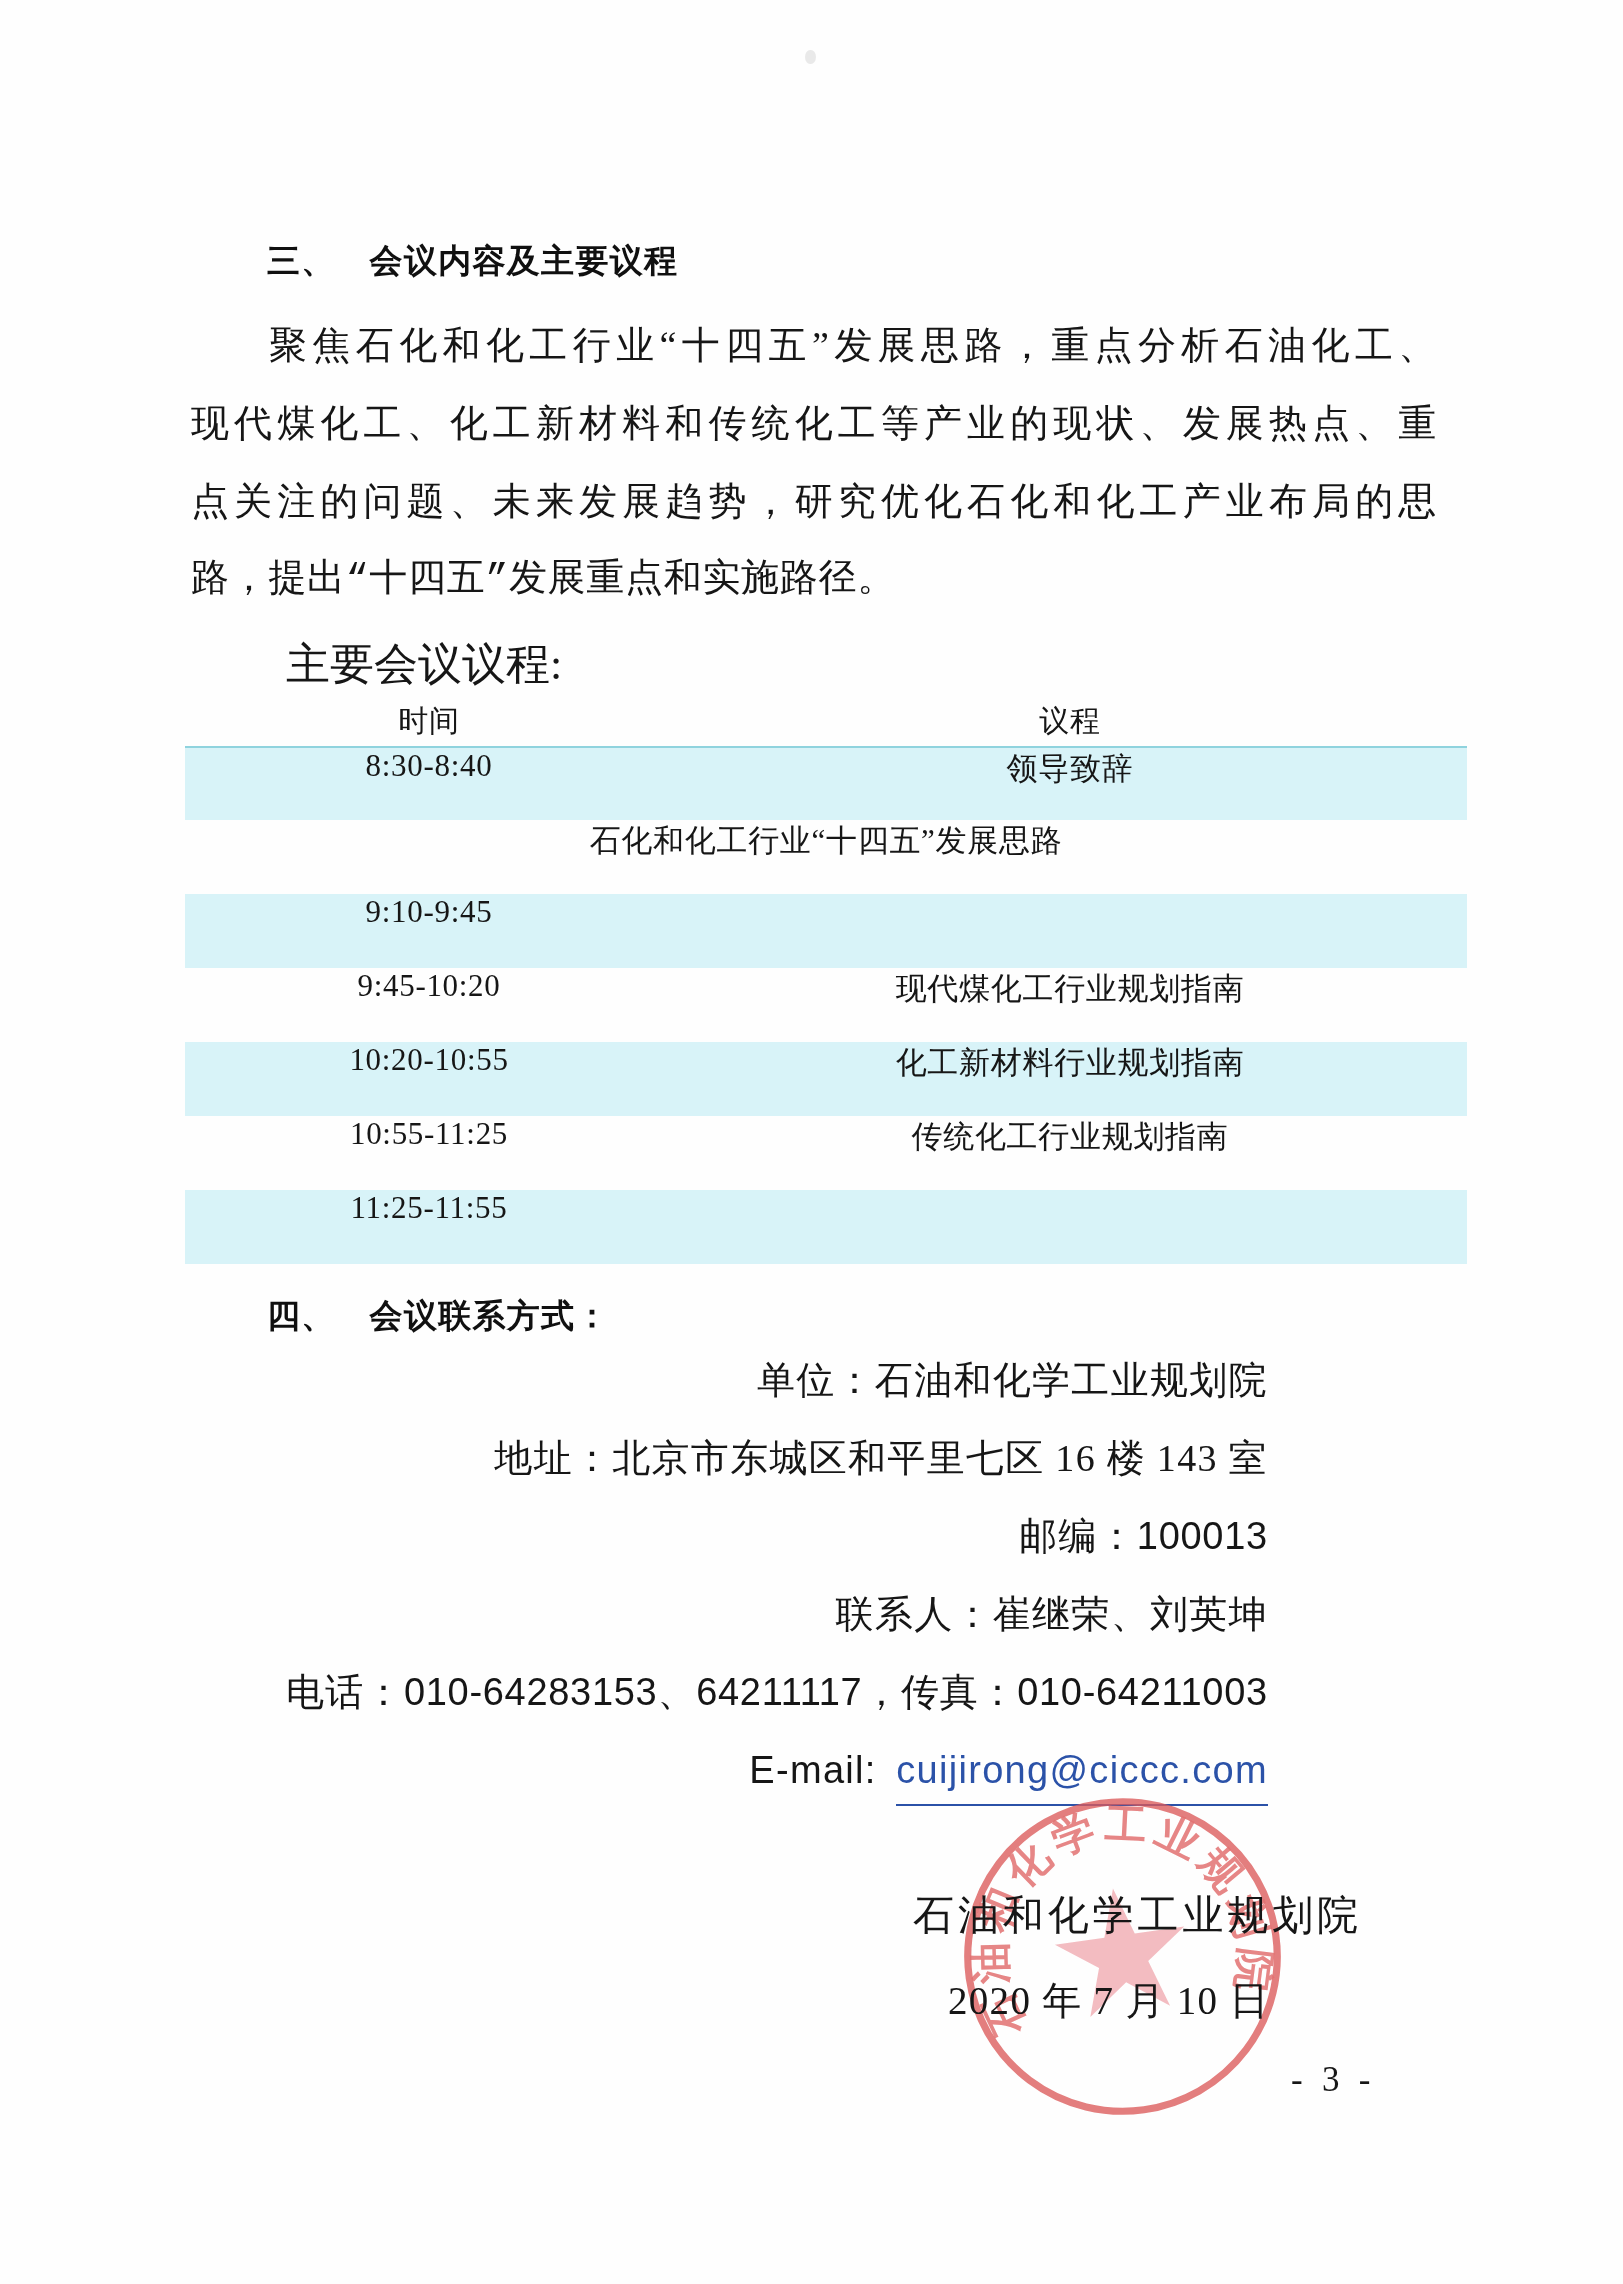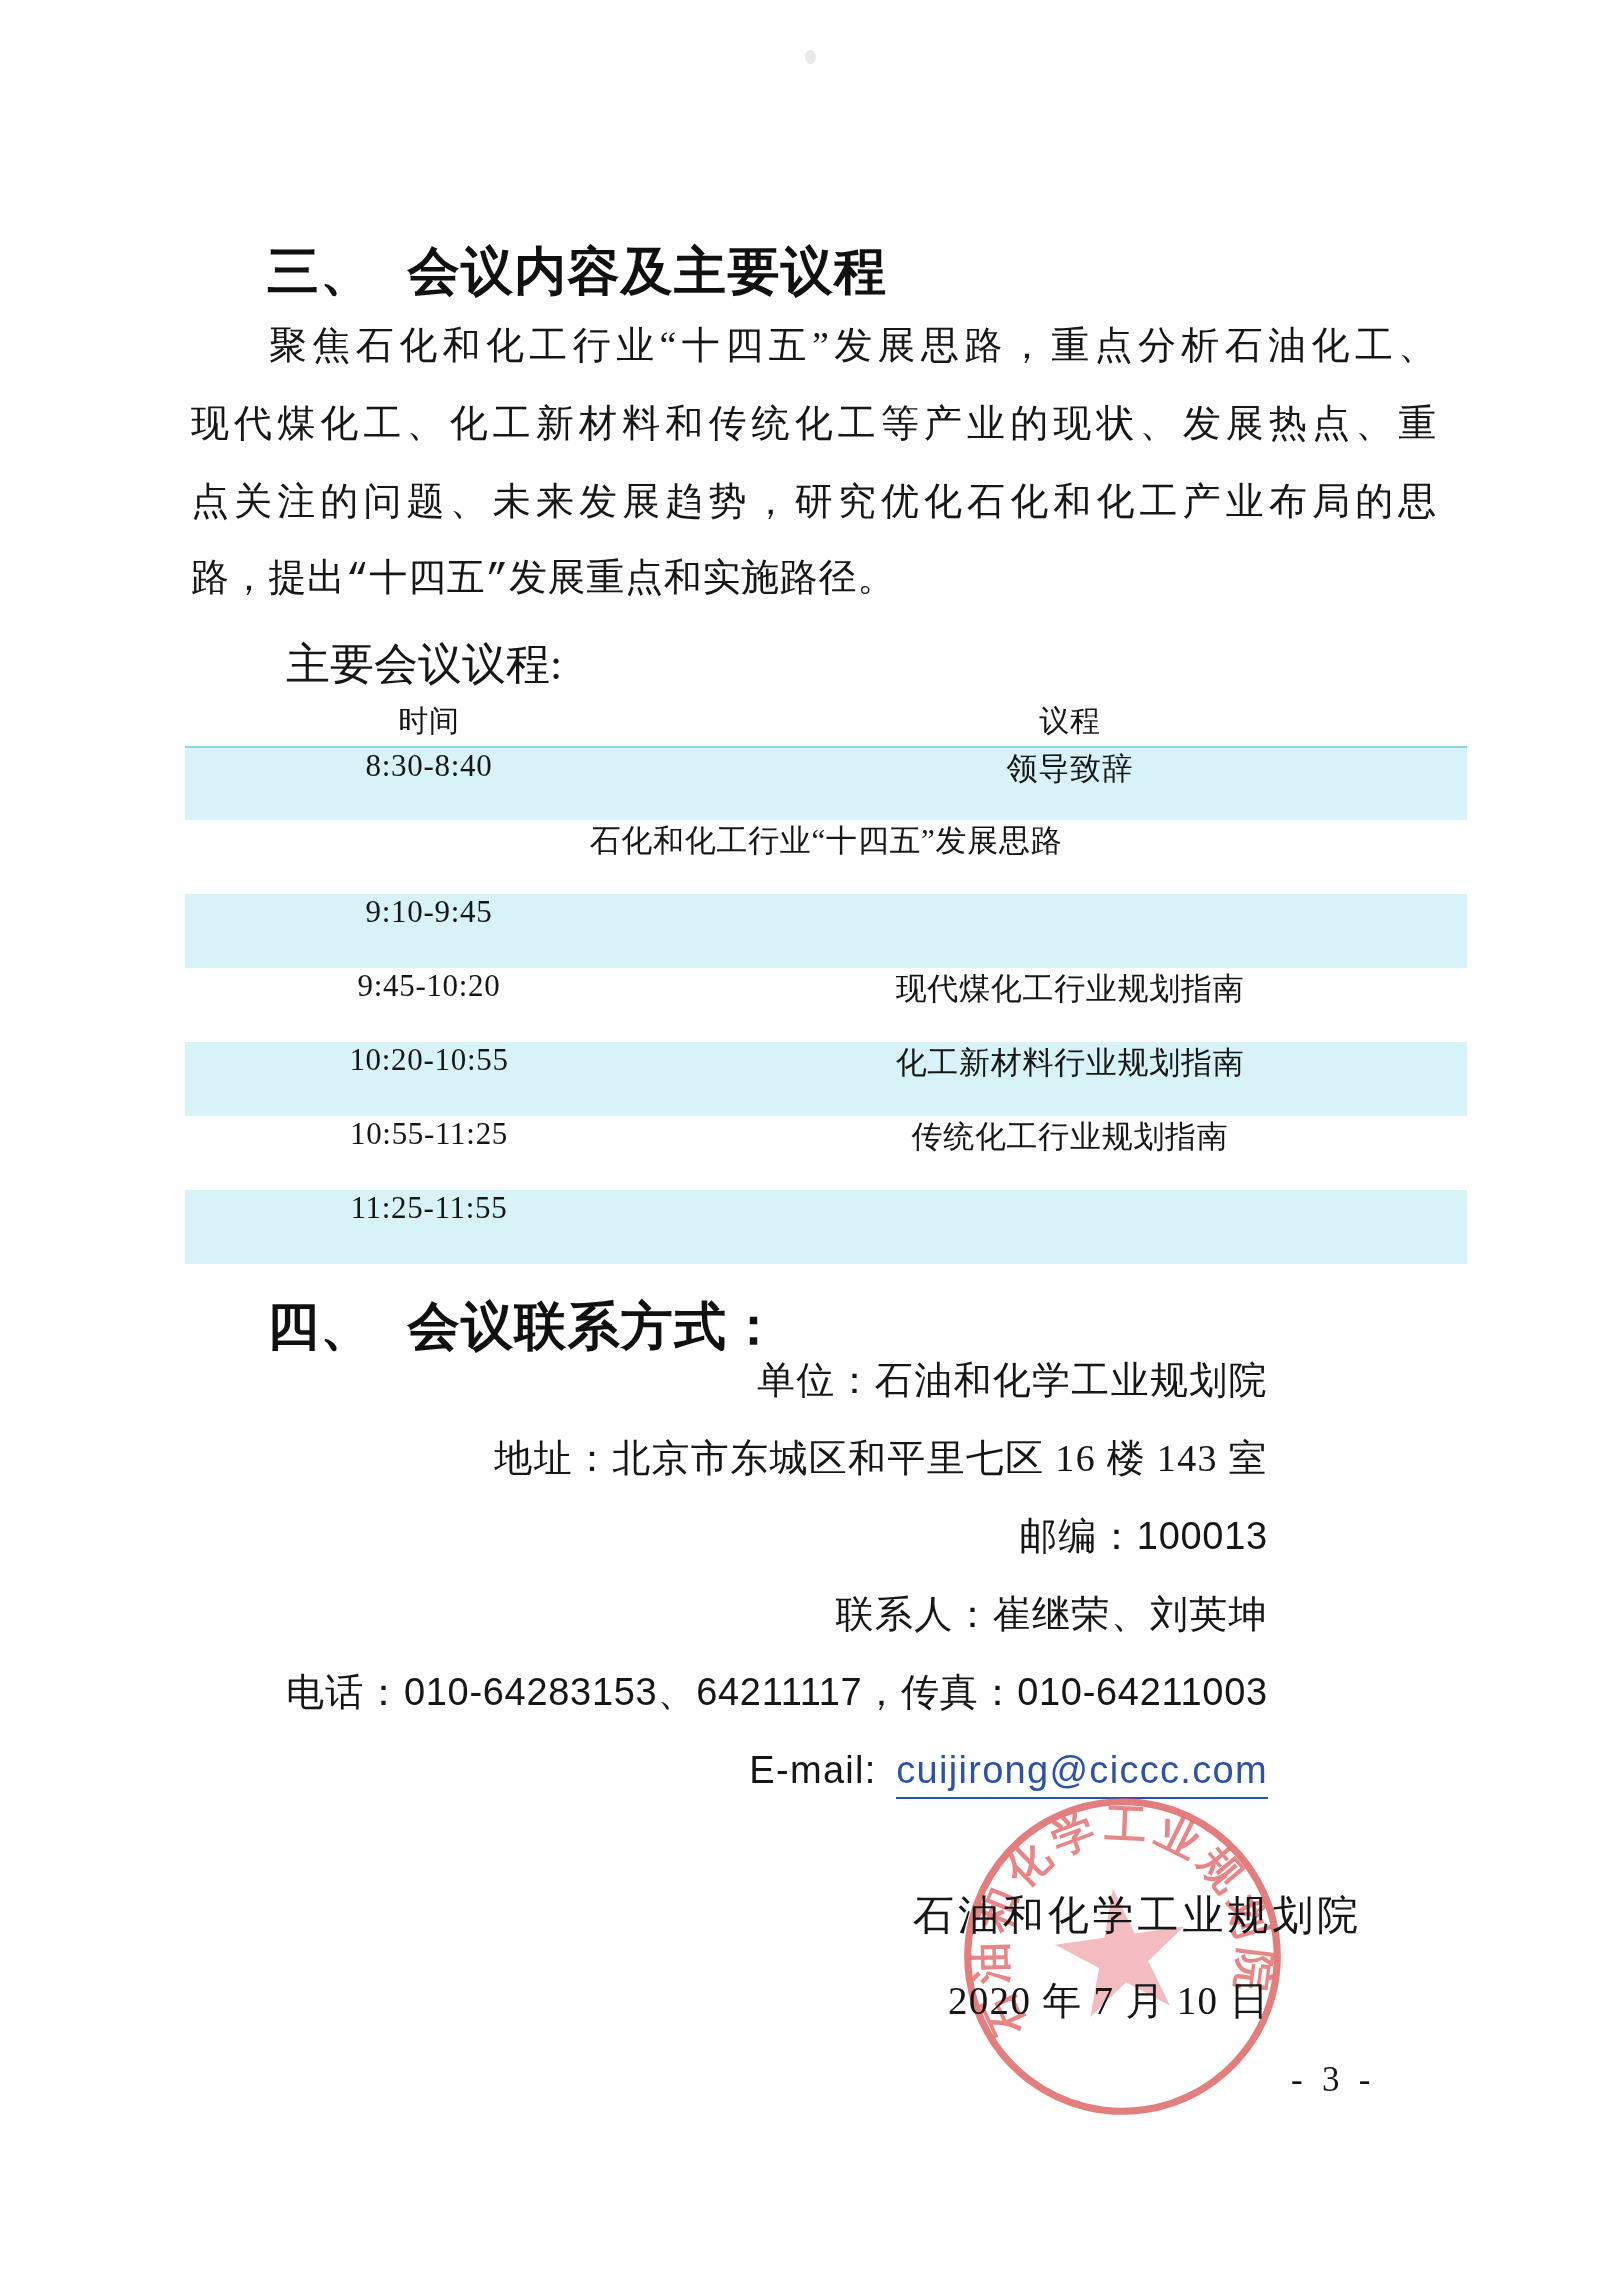--- a/index.html
+++ b/index.html
@@ -17,21 +17,21 @@
     background:#fefefe;
     overflow:hidden;
     color:var(--ink);
   }
   .smudge{position:absolute;left:805px;top:50px;width:10.5px;height:14.4px;
     background:#d9d9d9;border-radius:50%;opacity:.55;filter:blur(0.7px);}
   
   .sec-heading{
     position:absolute;left:267px;
     font-family:"Liberation Sans","DejaVu Sans",sans-serif;
-    font-weight:700;font-size:52px;line-height:1.1;color:#101010;
+    font-weight:700;font-size:33px;line-height:1.1;color:#101010;
     letter-spacing:1.3px;white-space:nowrap;
   }
   #heading-3{top:243px;}
   #heading-4{top:1298px;}
   .sec-heading .idx{display:inline-block;}
   .sec-heading .ttl{display:inline-block;margin-left:34px;}
   
   #paragraph{position:absolute;left:191px;top:320px;width:1246px;}
   .para-line{
     height:78px;font-size:38px;line-height:51px;letter-spacing:0.7px;
@@ -50,21 +50,21 @@
   .c-item{flex:1;text-align:center;letter-spacing:0.7px;}
   
   #contacts{position:absolute;left:286px;top:1357px;text-align:right;}
   .contact-row{height:46px;margin-bottom:32px;font-size:38px;line-height:46px;white-space:nowrap;}
   .contact-label{letter-spacing:1.3px;}
   .contact-value{letter-spacing:1.3px;}
   .contact-value.num{font-family:"Liberation Sans","DejaVu Sans",sans-serif;letter-spacing:0.7px;}
   .contact-value.link{
     font-family:"Liberation Sans","DejaVu Sans",sans-serif;
     color:var(--link);margin-left:19.6px;
-    border-bottom:2.6px solid var(--link);padding-bottom:6px;cursor:pointer;
+    border-bottom:2.6px solid var(--link);padding-bottom:13px;cursor:pointer;
   }
   .contact-label.latin{font-family:"Liberation Sans","DejaVu Sans",sans-serif;}
   
   #seal{position:absolute;left:956px;top:1790px;width:333px;height:333px;
     transform:rotate(-8deg);z-index:1;opacity:.92;}
   #sig-org{position:absolute;left:913px;top:1888px;font-size:41px;letter-spacing:3.9px;z-index:2;white-space:nowrap;}
   #sig-date{position:absolute;left:948px;top:1974px;font-size:39px;letter-spacing:1.3px;z-index:2;white-space:nowrap;}
   #page-num{position:absolute;left:1291px;top:2060px;font-size:35px;word-spacing:10.5px;z-index:2;white-space:nowrap;}
 </style>
 </head>

